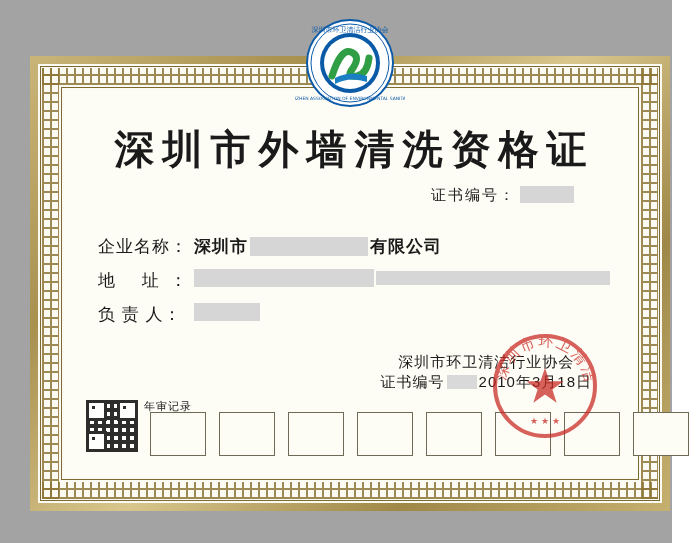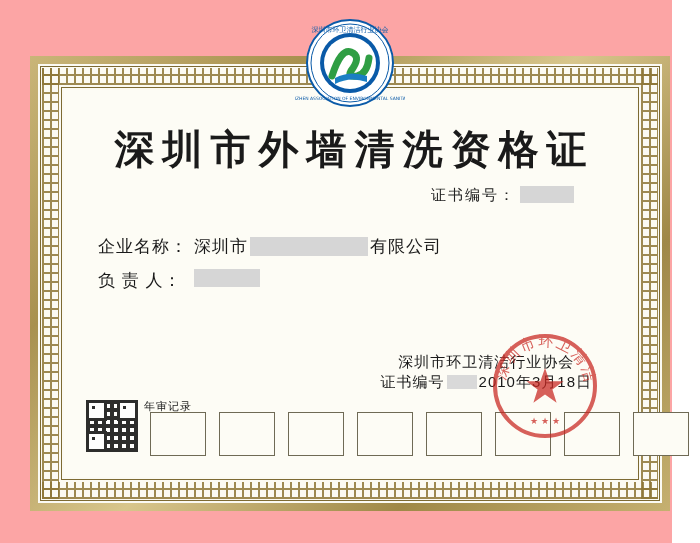--- a/index.html
+++ b/index.html
@@ -11,21 +11,21 @@
     width: 700px;
     height: 543px;
     font-family: "Liberation Sans", sans-serif;
     overflow: hidden;
   }
 
   #certificate {
     position: relative;
     width: 672px;
     height: 543px;
-    background: #fca5a5;
+    background: #a3a3a3;
   }
 
   
   .border-outer {
     position: absolute;
     left: 30px;
     top: 56px;
     width: 640px;
     height: 455px;
     background: #b8a261;
@@ -154,21 +154,21 @@
   .field-label {
     width: 96px;
     letter-spacing: 1px;
     white-space: nowrap;
   }
   .field-label.spaced { letter-spacing: 11px; }
   .field-value {
     display: flex;
     align-items: center;
     font-size: 17px;
-    font-weight: normal;
+    font-weight: bold;
     letter-spacing: 1px;
   }
   .field-value .redaction { height: 19px; }
 
   
   .issuer {
     position: absolute;
     right: 80px;
     top: 352px;
     text-align: center;
@@ -286,20 +286,27 @@
 
     <div class="field-row">
       <span class="field-label">企业名称：</span>
       <span class="field-value">
         <span>深圳市</span>
         <span class="redaction" style="width:118px;margin:0 2px;"></span>
         <span>有限公司</span>
       </span>
     </div>
 
+    <div class="field-row">
+      <span class="field-label spaced">地    址：</span>
+      <span class="field-value">
+        <span class="redaction" style="width:180px;height:18px;"></span>
+        <span class="redaction" style="width:234px;height:14px;margin-left:2px;"></span>
+      </span>
+    </div>
 
     <div class="field-row">
       <span class="field-label">负 责 人：</span>
       <span class="field-value">
         <span class="redaction" style="width:66px;height:18px;"></span>
       </span>
     </div>
 
   </div>
 

